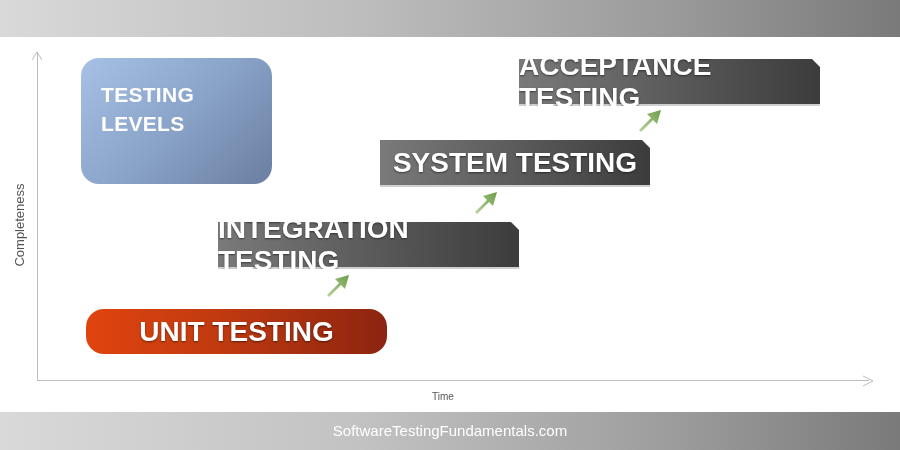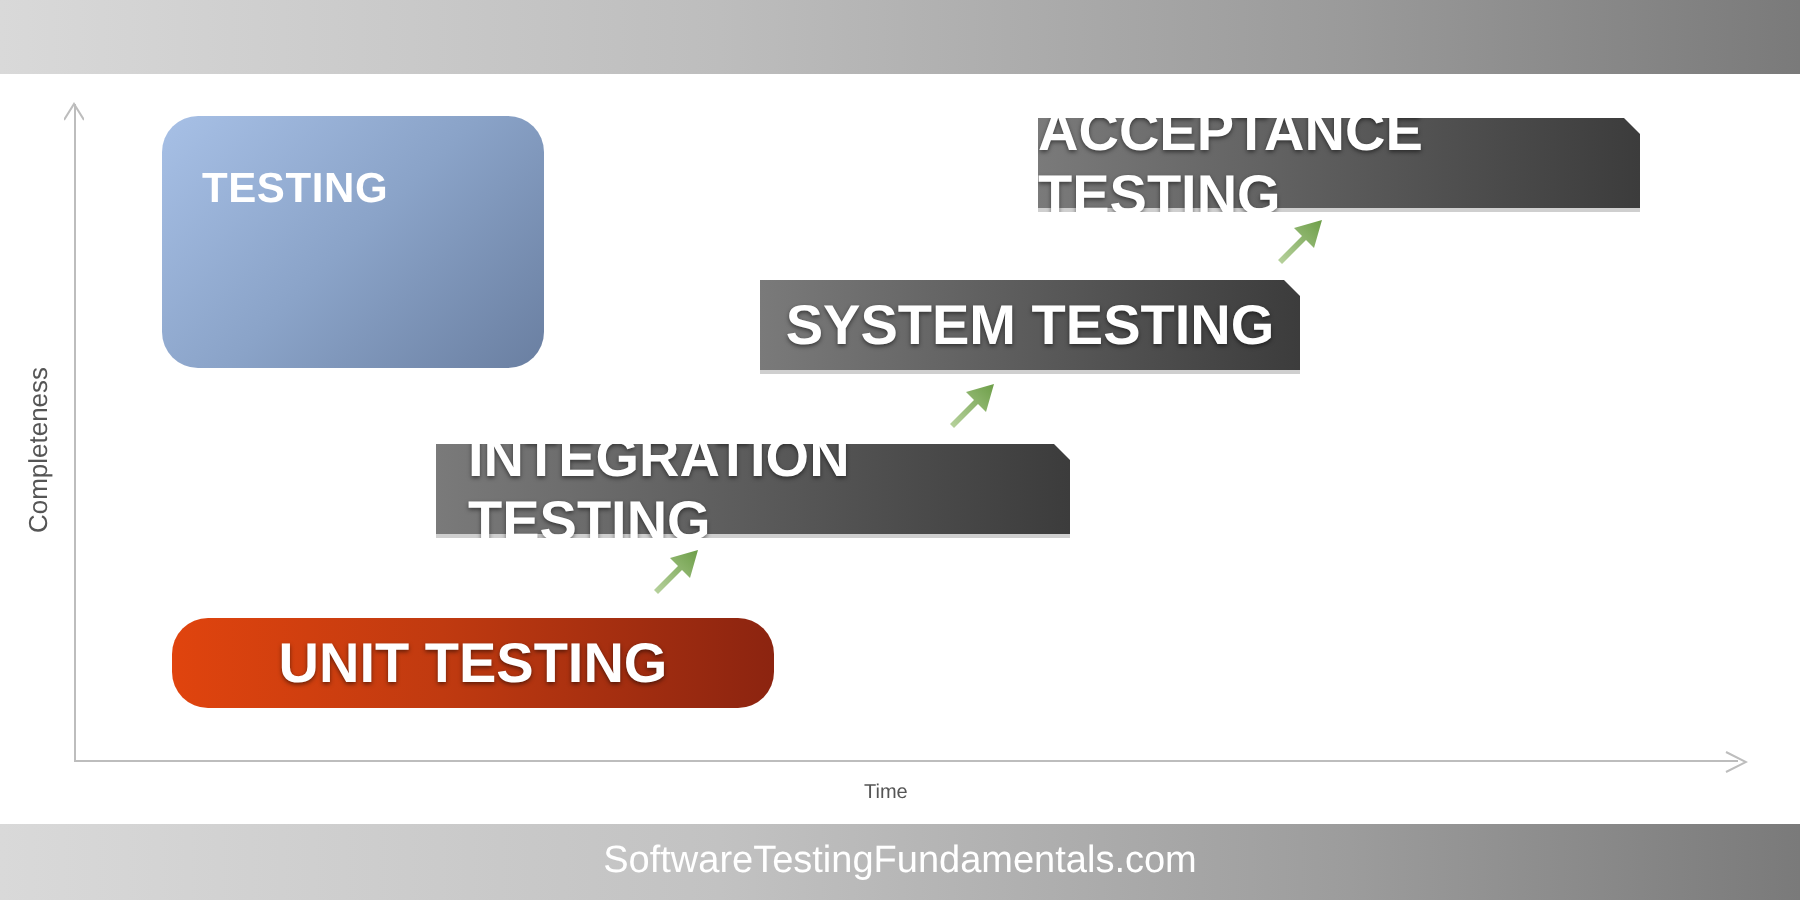--- a/index.html
+++ b/index.html
@@ -1,32 +1,32 @@
 <!DOCTYPE html>
 <html><head>
 <meta charset="utf-8">
 <style>
   html, body { margin: 0; padding: 0; }
   body { width: 900px; height: 450px; position: relative; overflow: hidden; background: #ffffff; font-family: "Liberation Sans", sans-serif; }
   .top-band { position: absolute; left: 0; top: 0; width: 900px; height: 37px; background: linear-gradient(to right, #d9d9d9 0%, #bdbdbd 40%, #9a9a9a 75%, #7a7a7a 100%); }
   .footer { position: absolute; left: 0; top: 412px; width: 900px; height: 38px; background: linear-gradient(to right, #d9d9d9 0%, #c2c2c2 40%, #9c9c9c 75%, #7a7a7a 100%); }
-  .footer-text { position: absolute; left: 0; top: 0; width: 900px; height: 38px; line-height: 38px; text-align: center; color: #ffffff; font-size: 19px; }
+  .footer-text { position: absolute; left: 0; top: 0; width: 900px; height: 38px; line-height: 38px; text-align: center; color: #ffffff; font-size: 15px; }
   .axis-y { position: absolute; left: 37px; top: 52px; width: 1px; height: 329px; background: #bdbdbd; }
   .axis-x { position: absolute; left: 37px; top: 380px; width: 832px; height: 1px; background: #bdbdbd; }
   .arrow-head-y { position: absolute; left: 32px; top: 51px; width: 10px; height: 10px; }
   .arrow-head-x { position: absolute; left: 862px; top: 375px; width: 12px; height: 12px; }
   .ylabel { position: absolute; left: 19px; top: 225px; transform: translate(-50%, -50%) rotate(-90deg); color: #555; font-size: 13px; white-space: nowrap; }
   .xlabel { position: absolute; left: 432px; top: 391px; color: #555; font-size: 10px; }
   .title-box { position: absolute; left: 81px; top: 58px; width: 191px; height: 126px; border-radius: 18px; background: linear-gradient(135deg, #a7c0e6 0%, #8aa3c8 50%, #6a7fa1 100%); }
   .title-text { position: absolute; left: 20px; top: 22px; color: #ffffff; font-weight: bold; font-size: 21px; line-height: 29px; letter-spacing: 0.3px; }
   .step { position: absolute; height: 45px; color: #ffffff; font-weight: bold; font-size: 28px; display: flex; align-items: center; justify-content: center; clip-path: polygon(0 0, calc(100% - 8px) 0, 100% 8px, 100% 100%, 0 100%); text-shadow: 0 1px 2px rgba(0,0,0,0.5); }
   .step.gray { background: linear-gradient(to right, #7a7a7a 0%, #5e5e5e 45%, #3c3c3c 100%); border-bottom: 2px solid #cfcfcf; }
   .step.red { background: linear-gradient(to right, #e0440e 0%, #c03a10 45%, #8c2410 100%); border-radius: 18px; }
   .step-unit { left: 86px; top: 309px; width: 301px; }
-  .step-integ { left: 218px; top: 222px; width: 301px; padding-left: 16px; }
+  .step-integ { left: 218px; top: 222px; width: 301px; }
   .step-system { left: 380px; top: 140px; width: 270px; }
   .step-accept { left: 519px; top: 59px; width: 301px; }
   .up-arrow { position: absolute; width: 26px; height: 26px; }
 </style>
 </head>
 <body>
 
 <div class="top-band"></div>
 
 <div class="axis-y"></div>
@@ -37,20 +37,21 @@
 <svg class="arrow-head-x" viewBox="0 0 12 12">
     <polyline points="1,1 11,6 1,11" fill="none" stroke="#bdbdbd" stroke-width="1"></polyline>
   </svg>
 
 <div class="ylabel">Completeness</div>
 <div class="xlabel">Time</div>
 
 <div class="title-box">
   <div class="title-text">
     <div>TESTING</div>
+    <div>LEVELS</div>
   </div>
 </div>
 
 <div class="step red step-unit">UNIT TESTING</div>
 <div class="step gray step-integ">INTEGRATION TESTING</div>
 <div class="step gray step-system">SYSTEM TESTING</div>
 <div class="step gray step-accept">ACCEPTANCE TESTING</div>
 
 <svg class="up-arrow" style="left:325px; top:273px;" viewBox="0 0 26 26">
   <defs>

